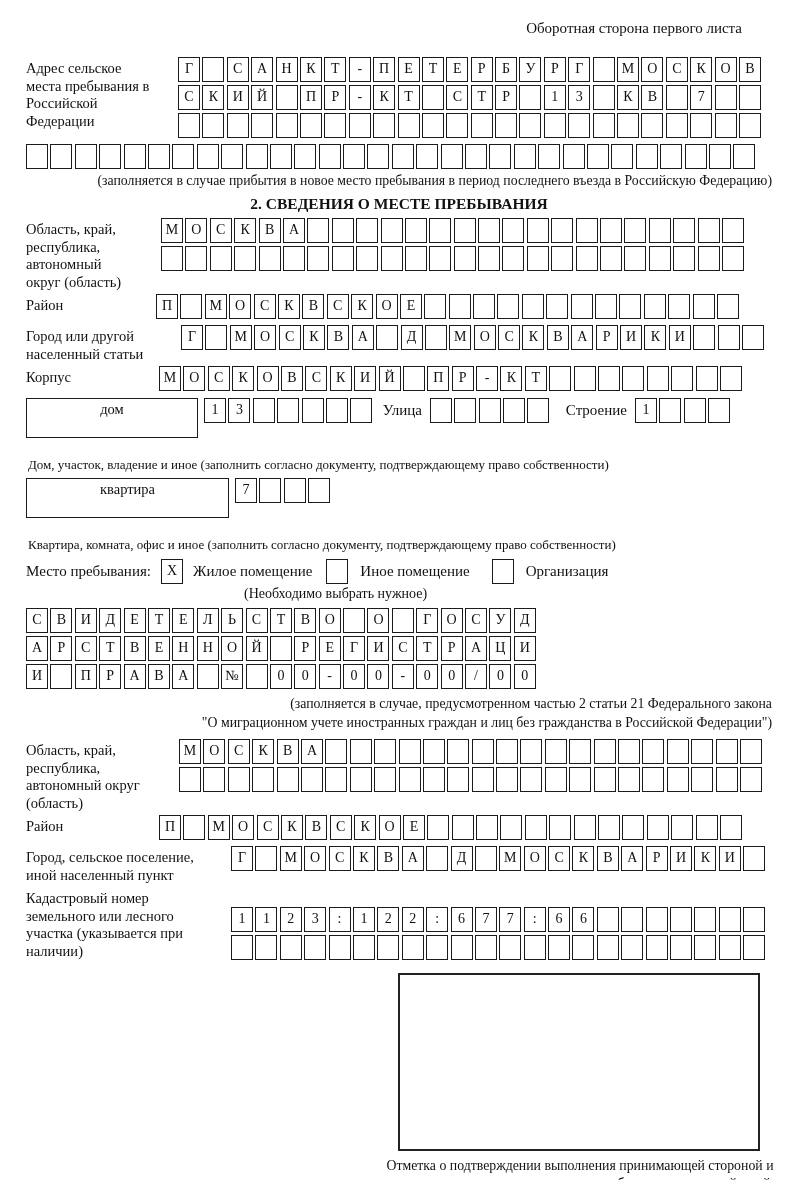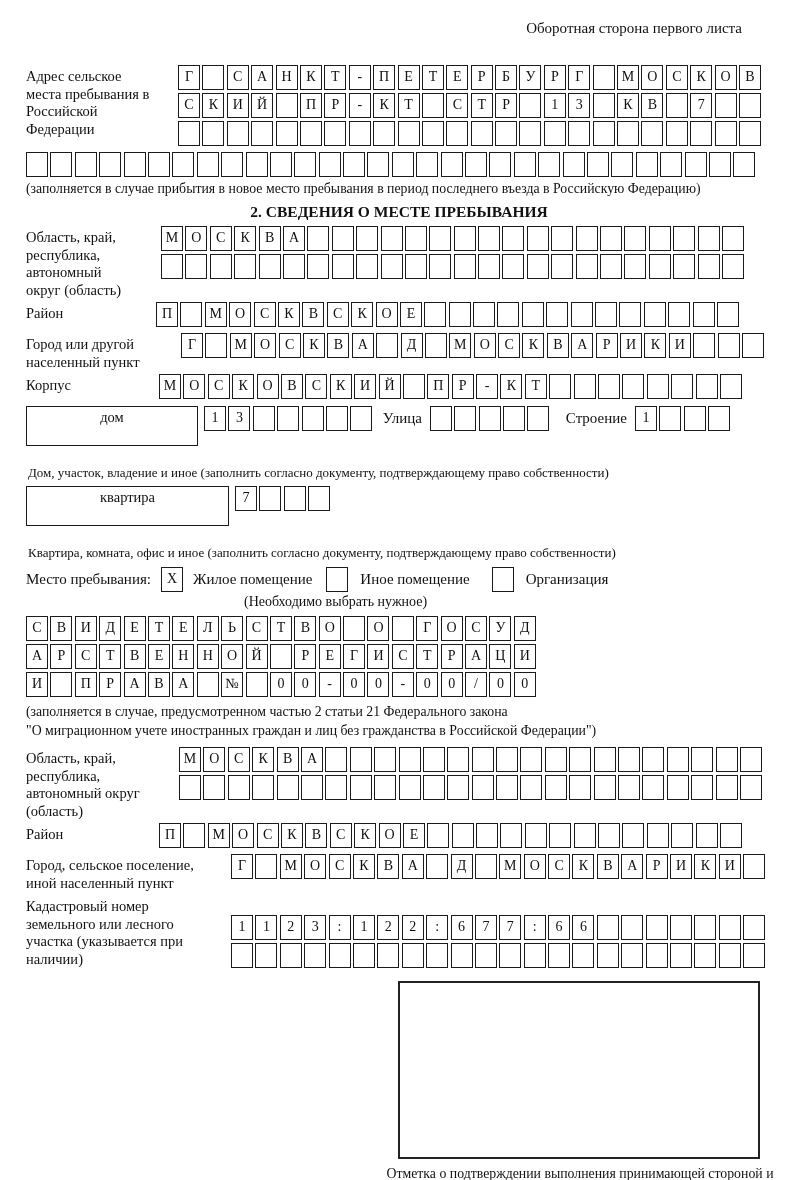--- a/index.html
+++ b/index.html
@@ -1,41 +1,41 @@
 <!DOCTYPE html>
 <html><head>
 <meta charset="utf-8">
 <style>
   * { margin:0; padding:0; box-sizing:border-box; }
   html,body { background:#fff; }
   body { width:800px; font-family:"Liberation Serif", serif; color:#111; }
   .page { width:800px; min-height:1180px; padding:20px 28px 8px 26px; background:#fff; }
 
-  .page-title { text-align:right; font-size:15px; padding-right:30px; margin-bottom:28px; }
+  .page-title { text-align:right; font-size:15px; padding-right:30px; margin-bottom:20px; }
 
   .field { display:flex; align-items:flex-start; margin-bottom:3px; }
   .fl { flex:none; font-size:14.5px; line-height:17.5px; padding-top:3px; }
   .fl span { display:inline-block; }
   .w152{width:152px}.w135{width:135px}.w130{width:130px}.w155{width:155px}
   .w133{width:133px}.w229{width:229px}.w153{width:153px}.w205{width:205px}
 
   .box-row { display:flex; margin-bottom:3px; }
   .cell {
     flex:none; width:22px; height:25px; border:1.6px solid #1b1b1b;
     margin-right:2.4px; text-align:center; font-size:14px; line-height:21px;
     font-family:"Liberation Serif", serif; background:#fff;
   }
   .widebox {
     flex:none; height:40px; border:1.7px solid #1b1b1b; text-align:center;
     font-size:14.5px; line-height:21px; margin-right:6px;
   }
   .wb-house { width:172px; } .wb-apt { width:203px; }
   .inline-label { flex:none; font-size:15px; line-height:25px; }
 
-  .note-center { text-align:left; font-size:13.8px; line-height:17px; margin:2px 0 2px 0; }
+  .note-center { text-align:right; font-size:13.8px; line-height:17px; margin:2px 0 2px 0; }
   .sec-title { text-align:center; font-size:15.5px; font-weight:bold; margin:6px 0 5px 0; }
   .caption-left { font-size:13px; line-height:17px; margin:18px 0 5px 2px; }
 
   .stay-row { display:flex; align-items:center; font-size:15px; margin-top:6px; margin-bottom:2px; }
   .stay-row .cell { margin-right:0; }
   .stay-label { margin-right:10px; }
   .opt1 { margin-left:10px; margin-right:14px; }
   .opt2 { margin-left:12px; margin-right:22px; }
   .opt3 { margin-left:12px; }
   .choose-note { font-size:14px; margin-left:218px; margin-bottom:6px; }
@@ -254,21 +254,21 @@
         <span class="cell"></span>
         <span class="cell"></span>
         <span class="cell"></span>
         <span class="cell"></span>
         <span class="cell"></span>
         <span class="cell"></span>
       </div>
   </div>
 
   <div class="field">
-    <div class="fl w155"><span style="width:140px">Город или другой населенный пункт</span></div>
+    <div class="fl w155"><span style="width:140px">Город или другой населенный статьи</span></div>
     <div class="box-row">
         <span class="cell">Г</span>
         <span class="cell"></span>
         <span class="cell">М</span>
         <span class="cell">О</span>
         <span class="cell">С</span>
         <span class="cell">К</span>
         <span class="cell">В</span>
         <span class="cell">А</span>
         <span class="cell"></span>

